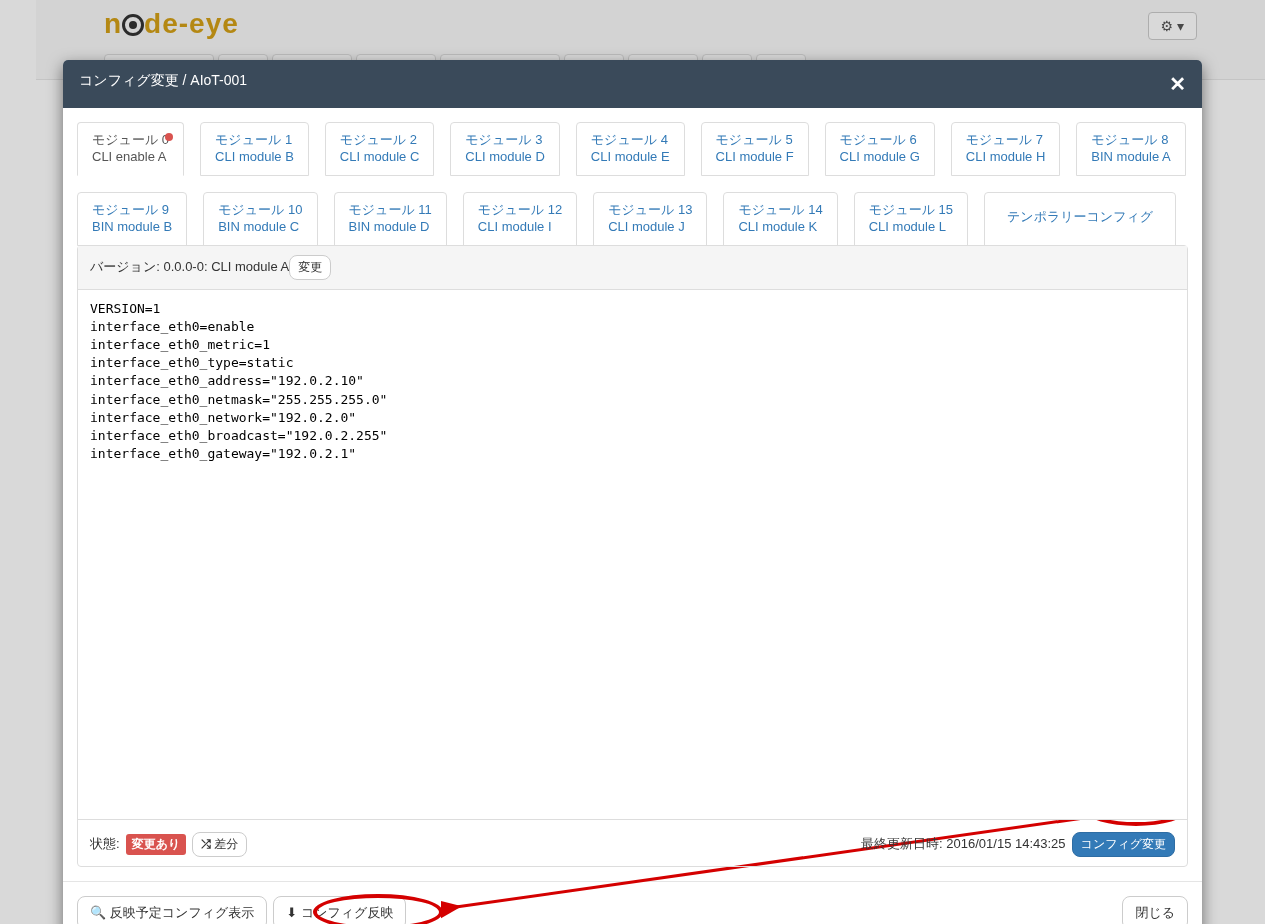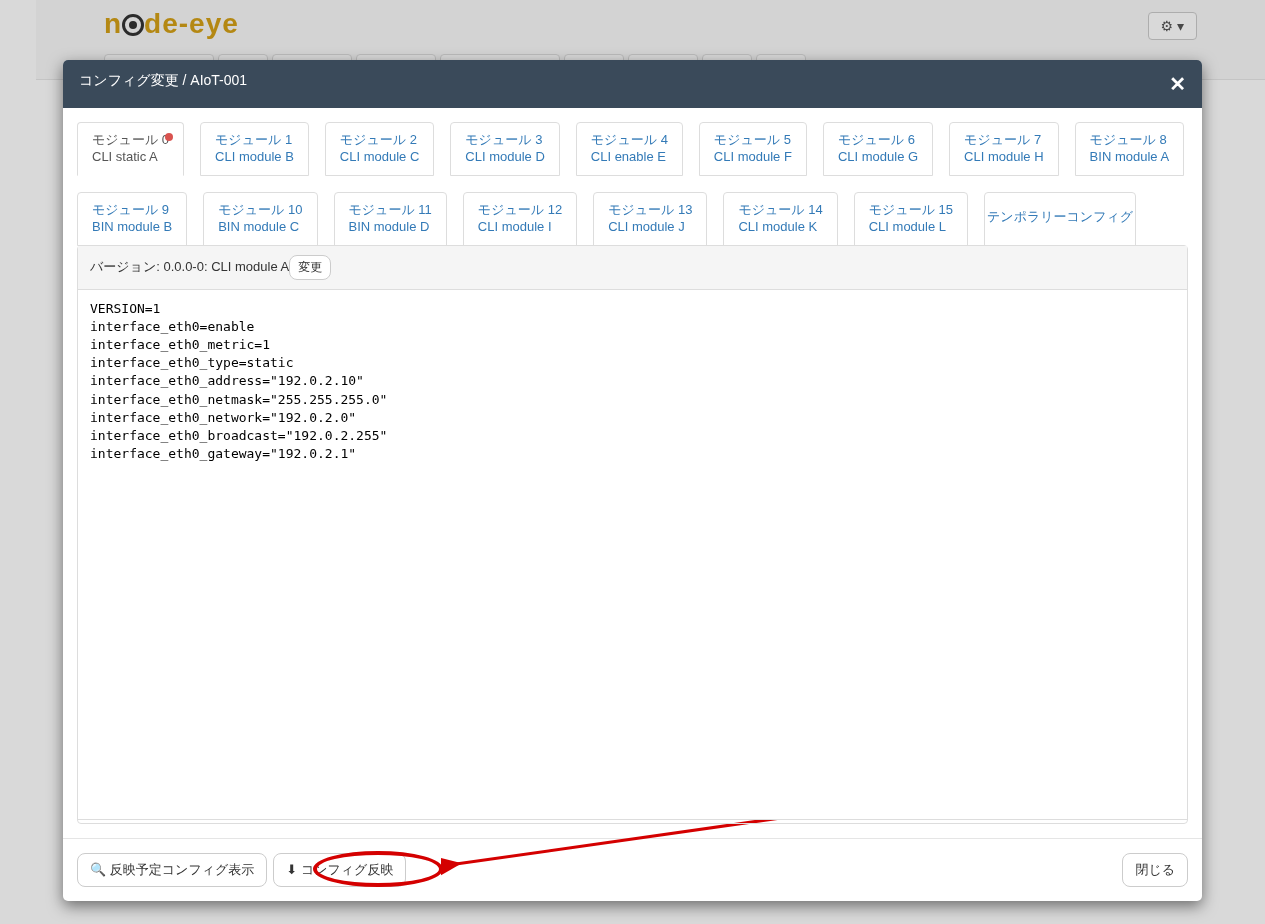--- a/index.html
+++ b/index.html
@@ -134,21 +134,21 @@
   .mod-tab .dot {
     position: absolute;
     top: 10px;
     right: 10px;
     width: 8px;
     height: 8px;
     background: #d9534f;
     border-radius: 50%;
   }
   .temp-tab {
-    padding: 16px 2px;
+    padding: 16px 22px;
   }
   
   .panel {
     border: 1px solid #ddd;
     border-radius: 4px;
     margin-top: -1px;
     position: relative;
     z-index: 1;
   }
   .panel-heading {
@@ -253,38 +253,38 @@
 <div class="modal">
   <div class="modal-header">
     <span>コンフィグ変更 / AIoT-001</span>
     <span class="close">✕</span>
   </div>
   <div class="modal-body">
 
     <div class="mod-tabs" id="mod-tabs">
         <div class="mod-tab active">
           <span class="line1">モジュール 0</span>
-          <span class="line2">CLI static A</span>
+          <span class="line2">CLI enable A</span>
           <span class="dot"></span>
         </div>
         <div class="mod-tab">
           <span class="line1">モジュール 1</span>
           <span class="line2">CLI module B</span>
         </div>
         <div class="mod-tab">
           <span class="line1">モジュール 2</span>
           <span class="line2">CLI module C</span>
         </div>
         <div class="mod-tab">
           <span class="line1">モジュール 3</span>
           <span class="line2">CLI module D</span>
         </div>
         <div class="mod-tab">
           <span class="line1">モジュール 4</span>
-          <span class="line2">CLI enable E</span>
+          <span class="line2">CLI module E</span>
         </div>
         <div class="mod-tab">
           <span class="line1">モジュール 5</span>
           <span class="line2">CLI module F</span>
         </div>
         <div class="mod-tab">
           <span class="line1">モジュール 6</span>
           <span class="line2">CLI module G</span>
         </div>
         <div class="mod-tab">
@@ -333,20 +333,31 @@
       </div>
       <textarea class="config-text" id="cfg" style="">VERSION=1
 interface_eth0=enable
 interface_eth0_metric=1
 interface_eth0_type=static
 interface_eth0_address="192.0.2.10"
 interface_eth0_netmask="255.255.255.0"
 interface_eth0_network="192.0.2.0"
 interface_eth0_broadcast="192.0.2.255"
 interface_eth0_gateway="192.0.2.1"</textarea>
+      <div class="panel-footer">
+        <span>状態:</span>
+        <span class="label-danger">変更あり</span>
+        <button class="btn btn-sm">
+          <span class="shuffle-icon">⤮</span>
+          <span>差分</span>
+        </button>
+        <span class="spacer"></span>
+        <span>最終更新日時: 2016/01/15 14:43:25</span>
+        <button class="btn btn-sm btn-primary">コンフィグ変更</button>
+      </div>
     </div>
   </div>
   <div class="modal-footer">
     <button class="btn btn-md">
       <span>🔍</span>
       <span>反映予定コンフィグ表示</span>
     </button>
     <button class="btn btn-md">
       <span>⬇</span>
       <span>コンフィグ反映</span>

